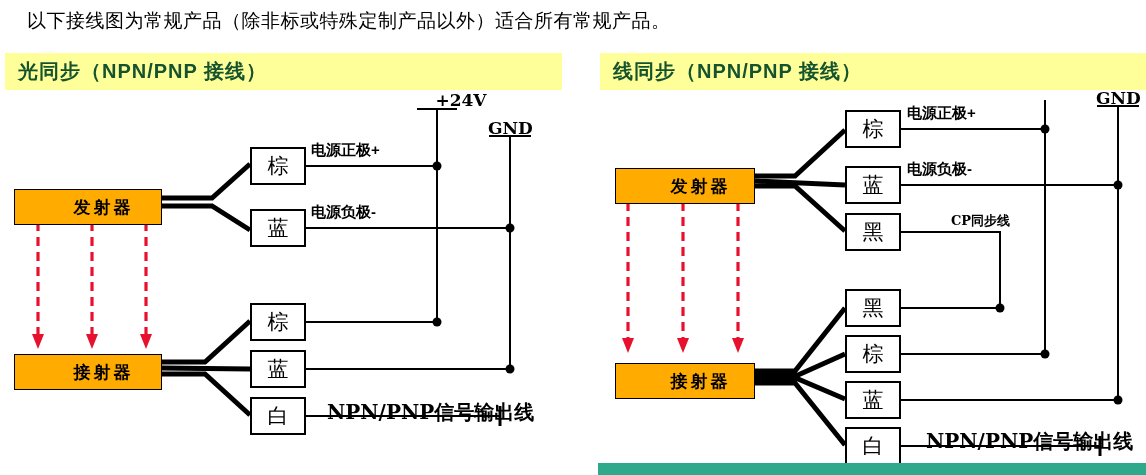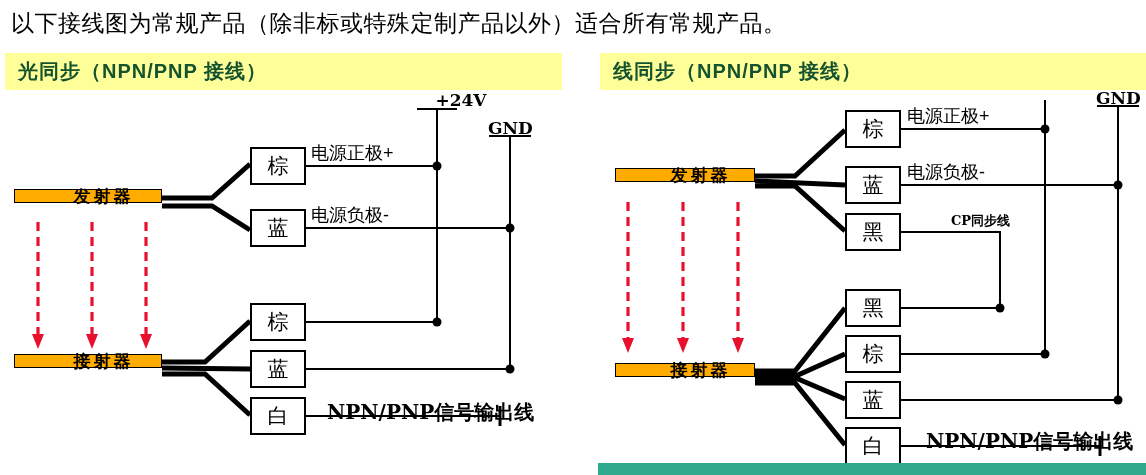--- a/index.html
+++ b/index.html
@@ -2,36 +2,36 @@
 <html><head>
 <meta charset="utf-8">
 <style>
   * { margin:0; padding:0; box-sizing:border-box; }
   html,body { background:#ffffff; }
   .stage {
     position:relative; width:1146px; height:475px; background:#ffffff; overflow:hidden;
     font-family:"Liberation Sans", sans-serif; color:#000;
   }
   .abs { position:absolute; }
-  .top-note { left:11px; top:8px; font-size:23px; color:#000; letter-spacing:0.5px; white-space:nowrap; }
+  .top-note { left:27px; top:8px; font-size:19px; color:#000; letter-spacing:0.5px; white-space:nowrap; }
   .panel-header {
     height:37px; background:#FFFF99; color:#14532d; font-weight:bold; font-size:20px;
     display:flex; align-items:center; padding-left:13px; letter-spacing:1px;
   }
   .wirebox {
     width:56px; height:38px; background:#fff; border:2px solid #000;
     display:flex; align-items:center; justify-content:center; font-size:21px; color:#000;
   }
   .device {
-    width:148px; height:14px; background:#FFAB00; border:1px solid #000;
+    width:148px; height:36px; background:#FFAB00; border:1px solid #000;
     display:flex; align-items:center; justify-content:center;
     font-weight:bold; font-size:17px; letter-spacing:3px; color:#000;padding-left:31px;
   }
   .device.narrow { width:140px; }
-  .lbl { font-weight:normal; font-size:18px; white-space:nowrap; }
+  .lbl { font-weight:bold; font-size:15px; white-space:nowrap; }
   .rail { font-family:"DejaVu Serif", serif; font-weight:bold; font-size:17px; text-align:center; white-space:nowrap; }
   .sig { font-family:"DejaVu Serif", serif; font-weight:bold; font-size:20px; white-space:nowrap; }
   .sig.small { font-size:13px;margin-left:44px; }
   .bottom-bar { background:#2FA98C; }
   svg.wires { position:absolute; left:0; top:0; }
 </style>
 </head>
 <body>
 
 <div class="stage">

